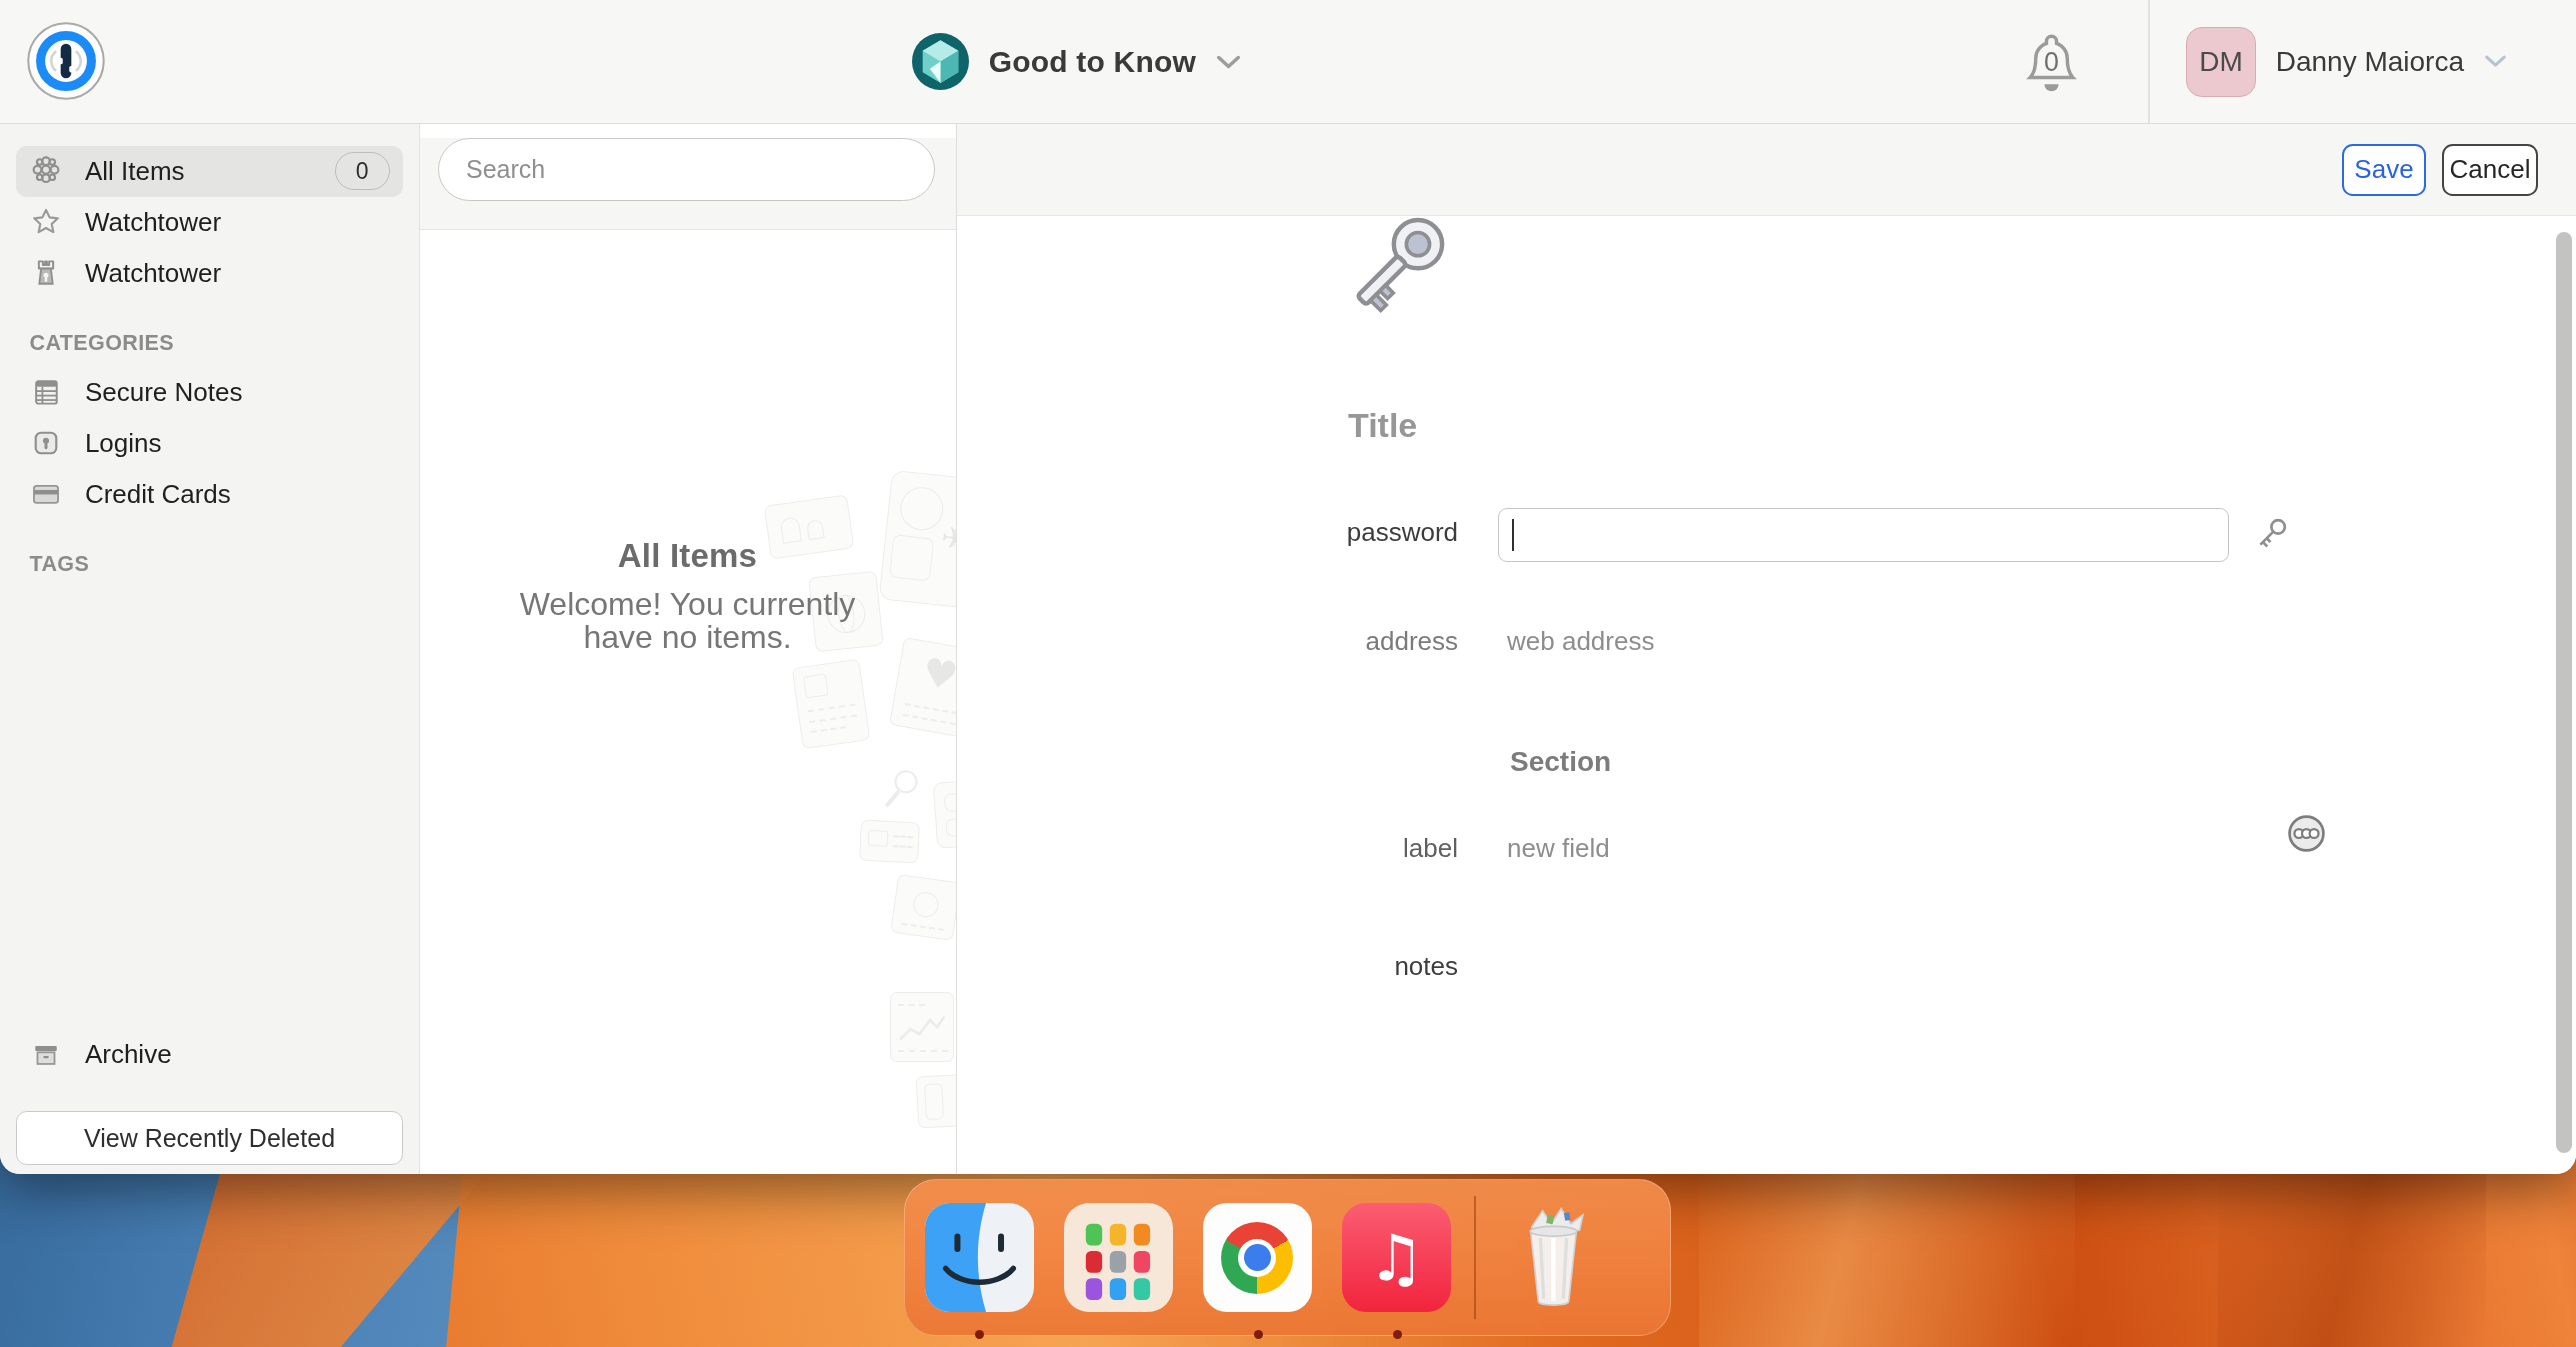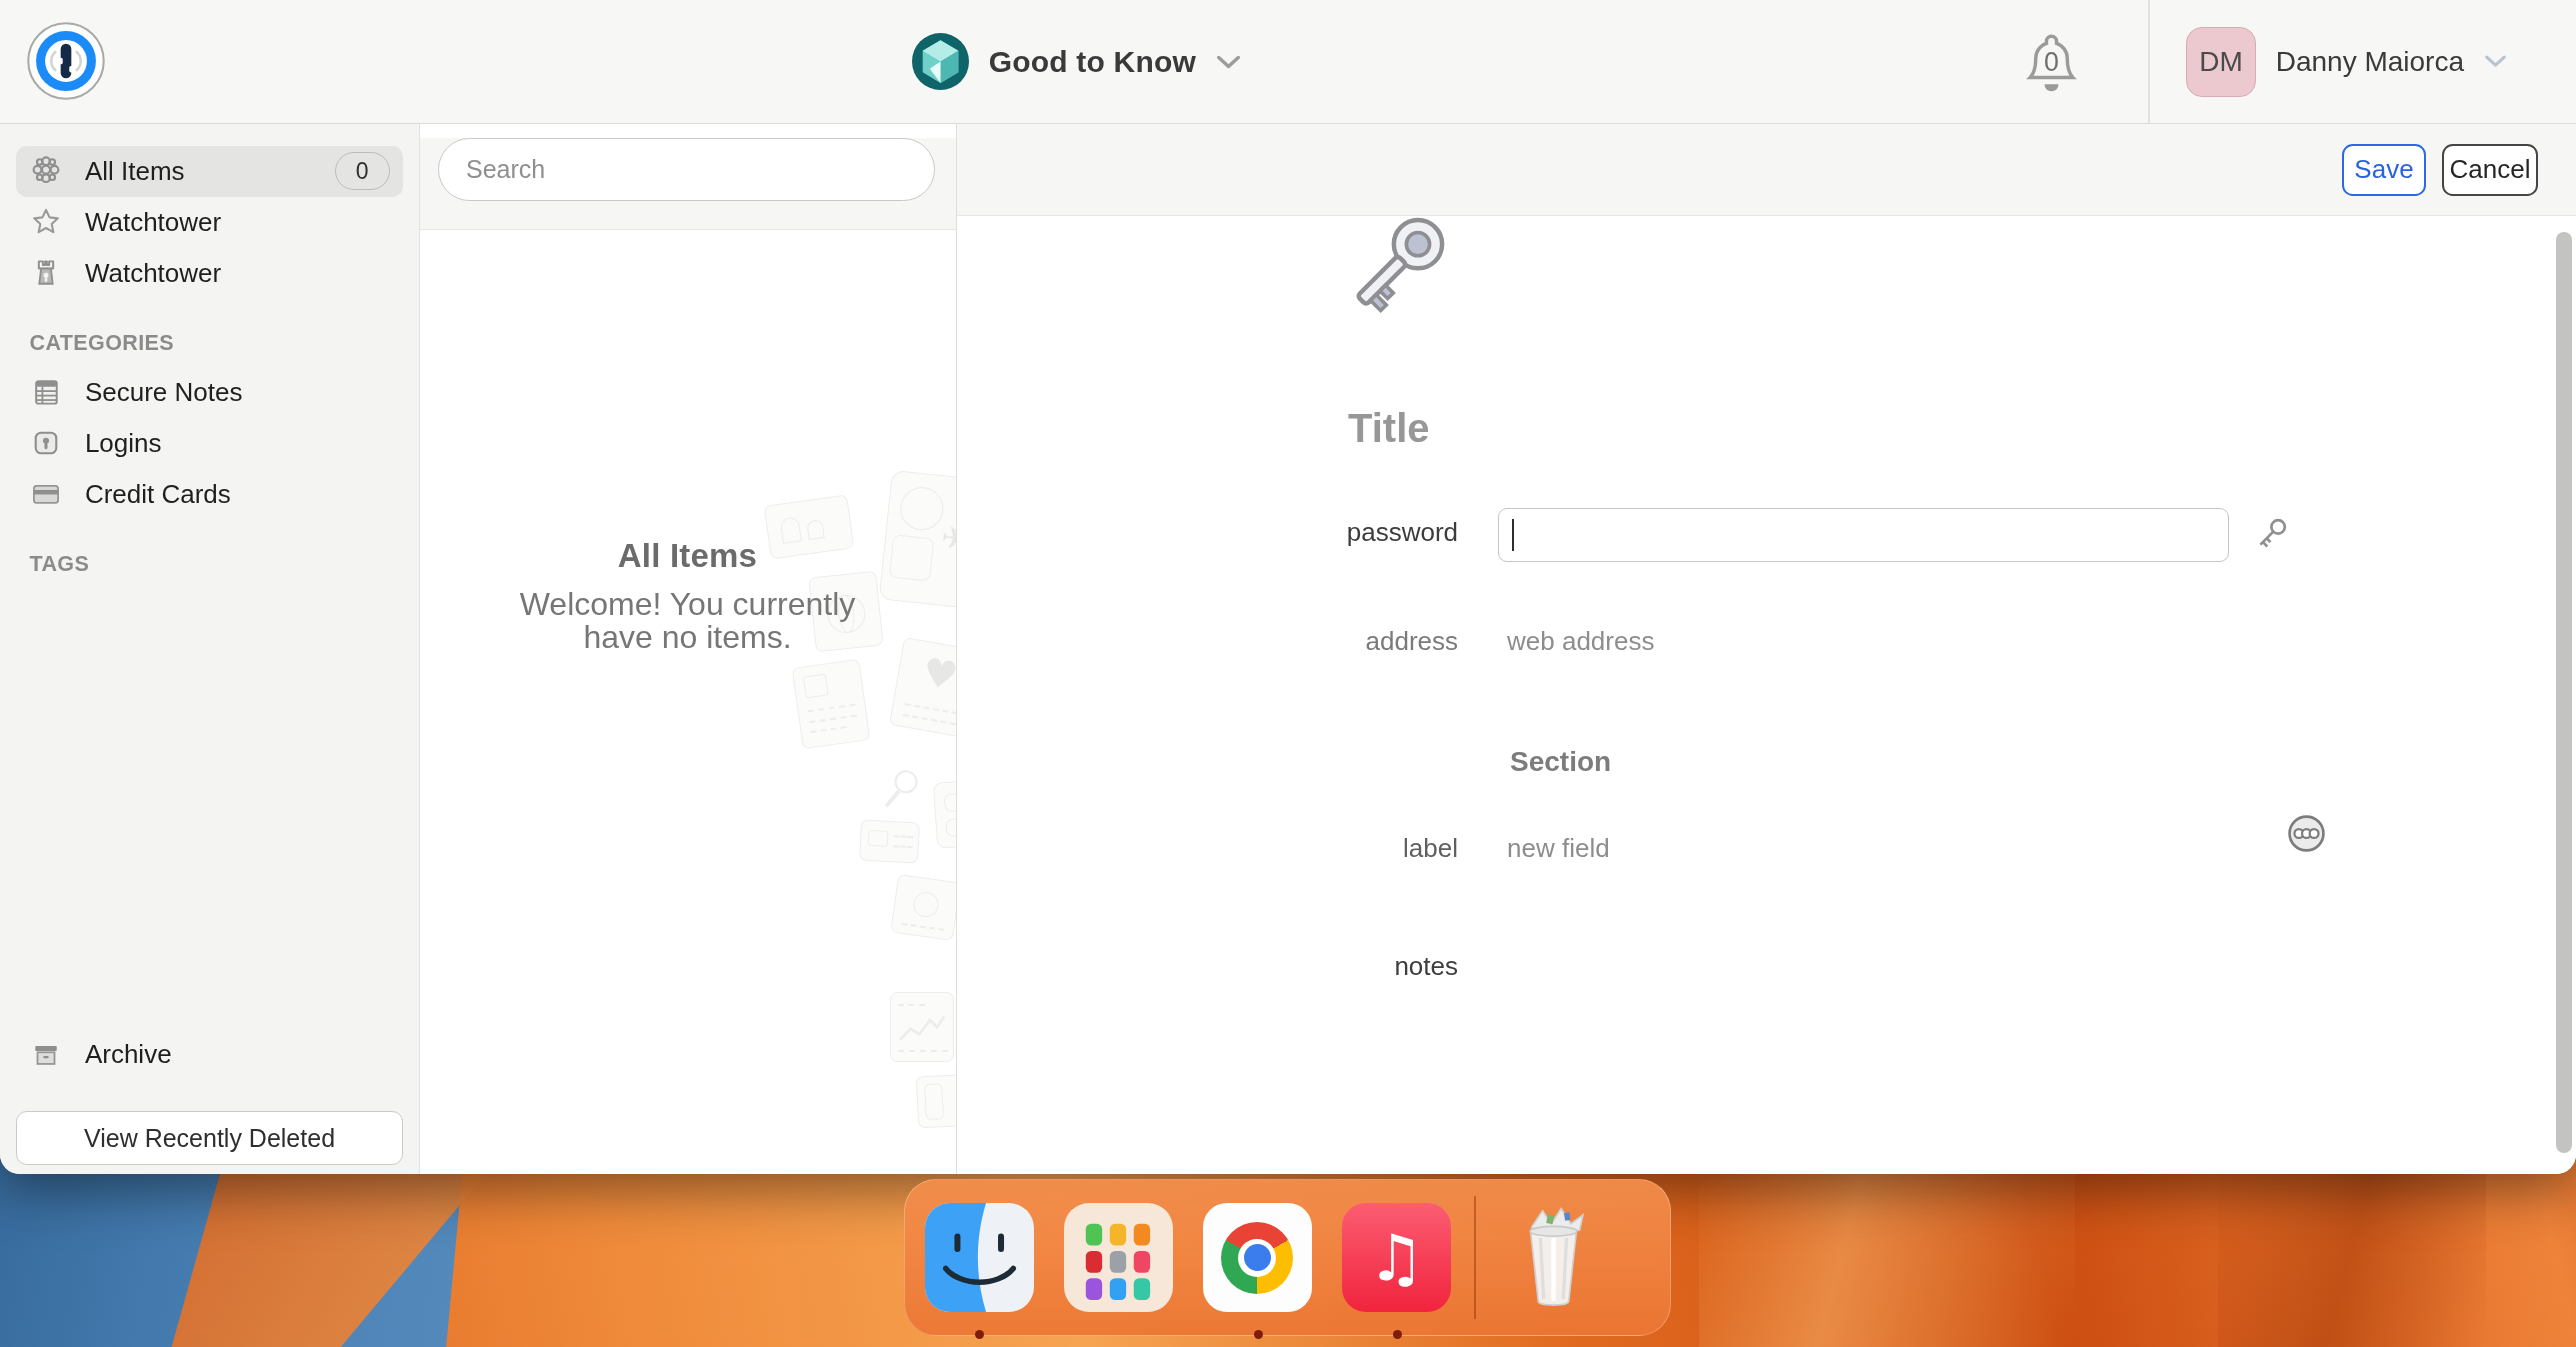--- a/index.html
+++ b/index.html
@@ -71,21 +71,21 @@
 
   
   .detail { position:relative; flex:1; background:#fff; }
   .toolbar-d { height:92px; background:#f6f6f5; border-bottom:1.8px solid #e6e6e5;
     display:flex; align-items:center; justify-content:flex-end; gap:16px; padding-right:38px; }
   .btn { height:52px; border-radius:10.7px; background:#fff; font-size:26px; font-family:inherit; cursor:pointer; }
   .btn-save { width:84px; border:2.7px solid #2b6ae3; color:#2862e2; }
   .btn-cancel { width:96px; border:2.7px solid #454545; color:#262626; }
   .dbody { position:relative; height:956px; }
   .bigkey { position:absolute; left:371px; top:-7.2px; width:152px; height:152px; overflow:visible; }
-  .ph-title { position:absolute; left:391px; top:190px; font-size:40px; font-weight:bold; color:#979797; }
+  .ph-title { position:absolute; left:391px; top:190px; font-size:34px; font-weight:bold; color:#979797; }
   .flabel { position:absolute; width:179px; text-align:right; font-size:26px; }
   .fvalue { position:absolute; font-size:26px; }
   .lbl-password { left:322px; top:301px; color:#3c3c3c; }
   .input-password { position:absolute; left:541px; top:292px; width:731px; height:54px;
     border:1.8px solid #c5c5c4; border-radius:9px; background:#fff; }
   .caret { position:absolute; left:12.5px; top:9.8px; width:2.7px; height:32px; background:#2f2f2f; animation:blink 1.1s step-end infinite; }
   @keyframes blink { 50% { opacity:0; } }
   .keygen { position:absolute; left:1292px; top:297px; width:43px; height:43px; cursor:pointer; }
   .lbl-website { left:322px; top:410px; color:#7a7a7a; }
   .val-website { left:550px; top:410px; color:#8d8d8d; }

